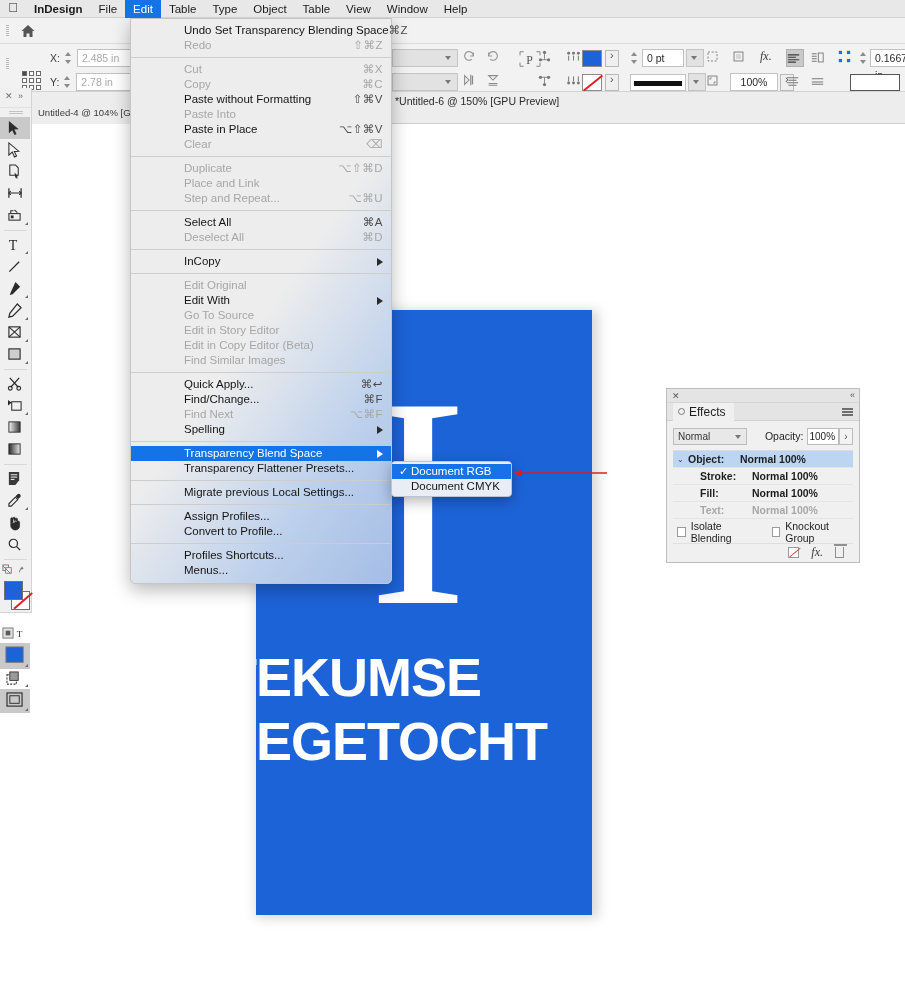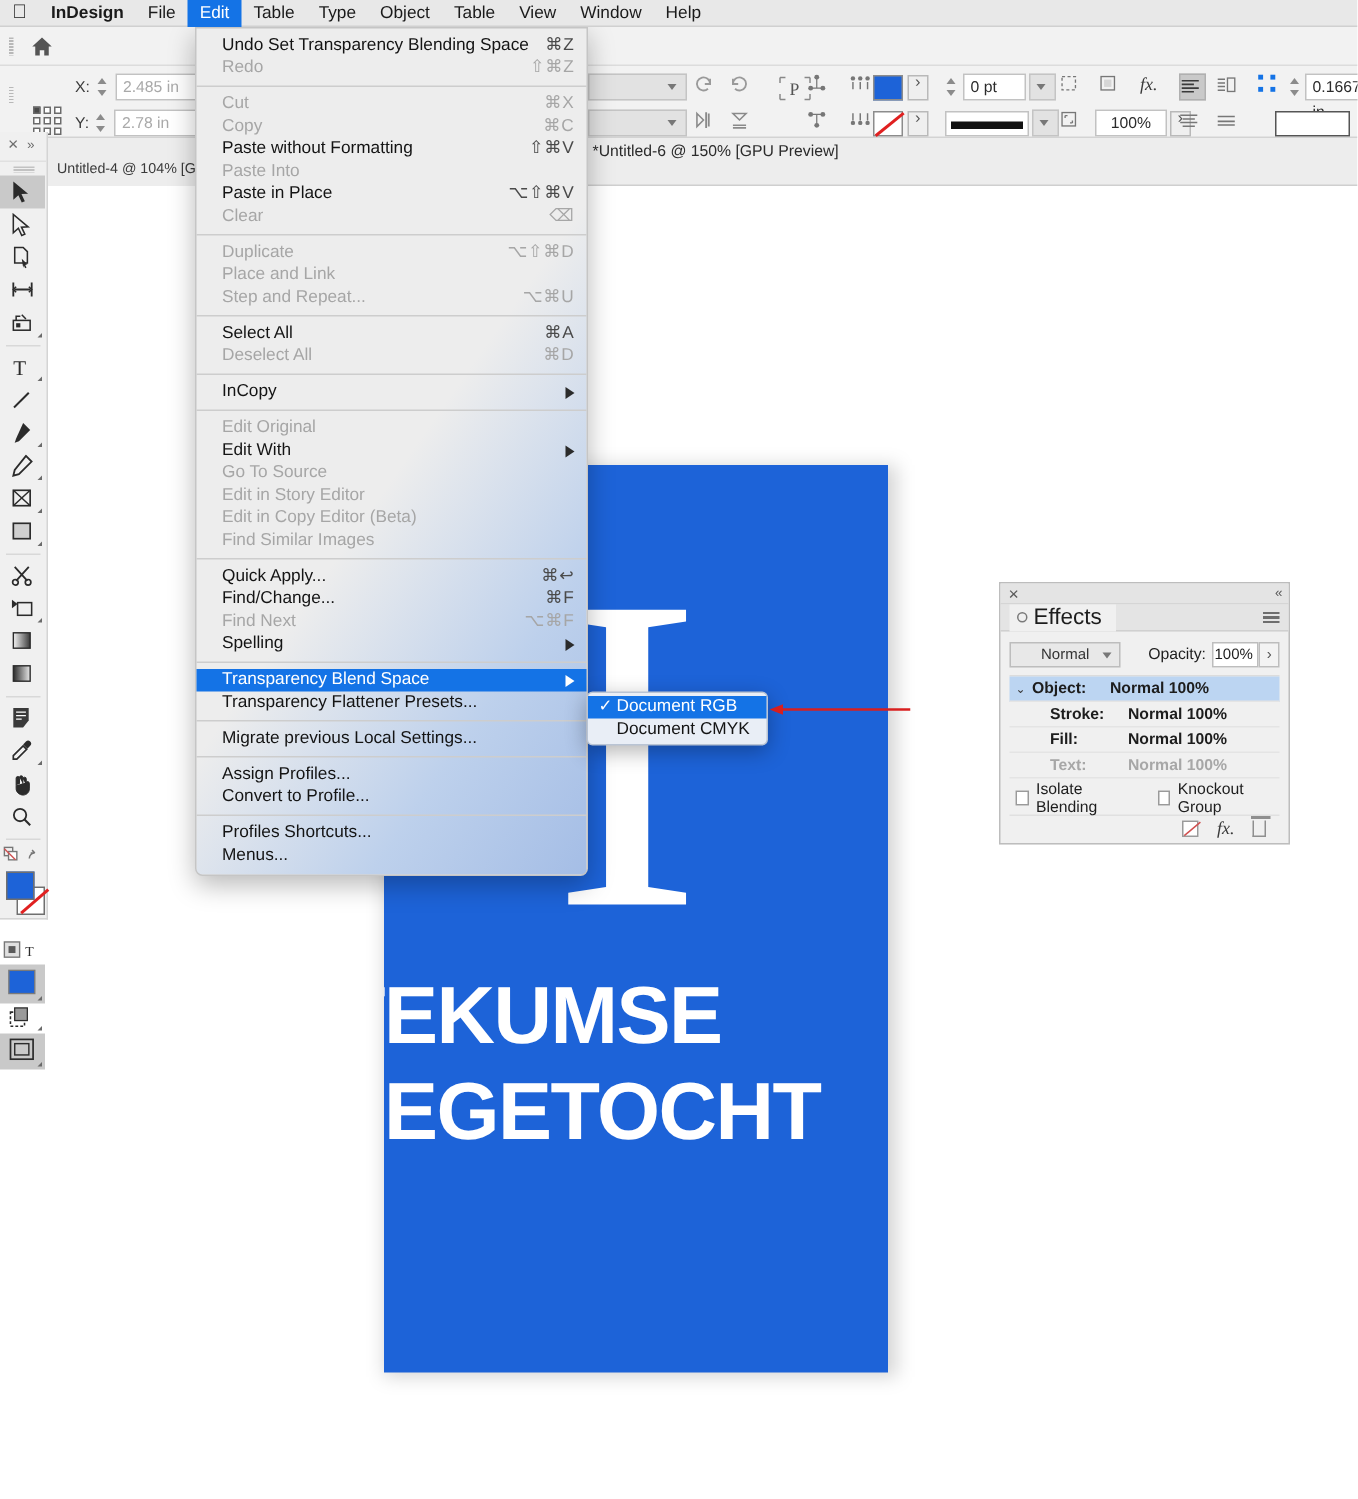--- a/index.html
+++ b/index.html
@@ -153,21 +153,21 @@
     border-radius: 0 0 5px 5px;
     box-shadow: 0 6px 18px rgba(0,0,0,0.28);
     z-index: 50; padding: 4px 0 5px 0;
     font-size: 11.5px; color: #141414;
     background-image: linear-gradient(125deg, rgba(255,255,255,0) 52%, rgba(150,185,235,0.55) 78%, rgba(120,160,225,0.62) 100%);
   }
   .mi {
     position: relative; height: 15px; line-height: 15px;
     padding: 0 8px 0 17px; white-space: nowrap; display:flex; align-items:center;
   }
-  .mi .label { flex: 1; }
+  .mi .label { flex: 1; margin-left: 36px; }
   .mi .key { color: #4a4a4a; font-size: 11.5px; letter-spacing: 0.5px; }
   .mi.dis .label, .mi.dis .key { color: #a6a6a6; }
   .mi.sel { background: #1473e6; color: #fff; }
   .mi .tri { width: 0; height: 0; border-top: 4px solid transparent; border-bottom: 4px solid transparent; border-left: 6px solid #2b2b2b; margin-left: 6px;}
   .mi.sel .tri { border-left-color: #fff; }
   .msep { height: 1px; background: #cdcdcd; margin: 4px 0; }
 
   
   .submenu {
     position: absolute; left: 391px; top: 461px; width: 121px;
@@ -186,28 +186,28 @@
   .effects {
     position: absolute; left: 666px; top: 388px; width: 194px; height: 175px;
     background: #f0f0f0; border: 1px solid #bdbdbd; z-index: 40;
     font-size: 10.5px; color: #1d1d1d;
   }
   .eff-titlebar { height: 14px; position: relative; background: #e4e4e4; border-bottom: 1px solid #d5d5d5; }
   .eff-close { position: absolute; left: 5px; top: 2px; font-size: 9px; color: #5a5a5a; line-height: 10px; }
   .eff-collapse { position: absolute; right: 5px; top: 1px; font-size: 9px; color: #5a5a5a; letter-spacing:-1px;}
   .eff-tabrow { height: 18px; background: #e4e4e4; position: relative; border-bottom: 1px solid #d0d0d0; }
   .eff-tab { position: absolute; left: 6px; top: 0; height: 18px; line-height: 18px; padding: 0 9px 0 16px;
-             background: #f0f0f0; font-size: 15px; font-weight: normal; }
+             background: #f0f0f0; font-size: 12px; font-weight: normal; }
   .eff-tab .dia { position:absolute; left: 5px; top: 5px; width: 7px; height: 7px; border: 1px solid #7a7a7a; border-radius: 50%;}
   .eff-menu { position: absolute; right: 6px; top: 5px; width: 11px; height: 8px;
               background: repeating-linear-gradient(to bottom,#6e6e6e 0 1.5px,transparent 1.5px 3px); }
   .eff-body { padding: 5px 6px 0 6px; }
   .eff-blendrow { display: flex; align-items: center; height: 20px; }
   .blend-combo { width: 80px; height: 17px; background: #e8e8e8; border: 1px solid #bdbdbd; position: relative;
-                 font-size: 10px; color: #333; line-height: 16px; padding-left: 20px; }
+                 font-size: 10px; color: #333; line-height: 16px; padding-left: 4px; }
   .blend-combo .chev { position:absolute; right:5px; top:6px; width:0;height:0;
     border-left:3.5px solid transparent;border-right:3.5px solid transparent;border-top:4px solid #777; }
   .opacity-lbl { margin-left: 18px; font-size: 10.5px; }
   .opacity-field { width: 34px; height: 17px; background: #fff; border: 1px solid #bdbdbd;
                    text-align: right; padding-right: 3px; font-size: 10px; line-height: 16px; margin-left: 4px; }
   .opacity-arrow { width: 15px; height: 17px; border: 1px solid #bdbdbd; background: #f3f3f3;
                    font-size: 10px; text-align: center; line-height: 15px; color:#555; }
   .eff-rows { margin-top: 4px; border-top: 1px solid #dcdcdc; }
   .eff-row { height: 17px; display: flex; align-items: center; padding-left: 4px; border-bottom: 1px solid #e4e4e4;}
   .eff-row.hl { background: #bcd5f2; }

